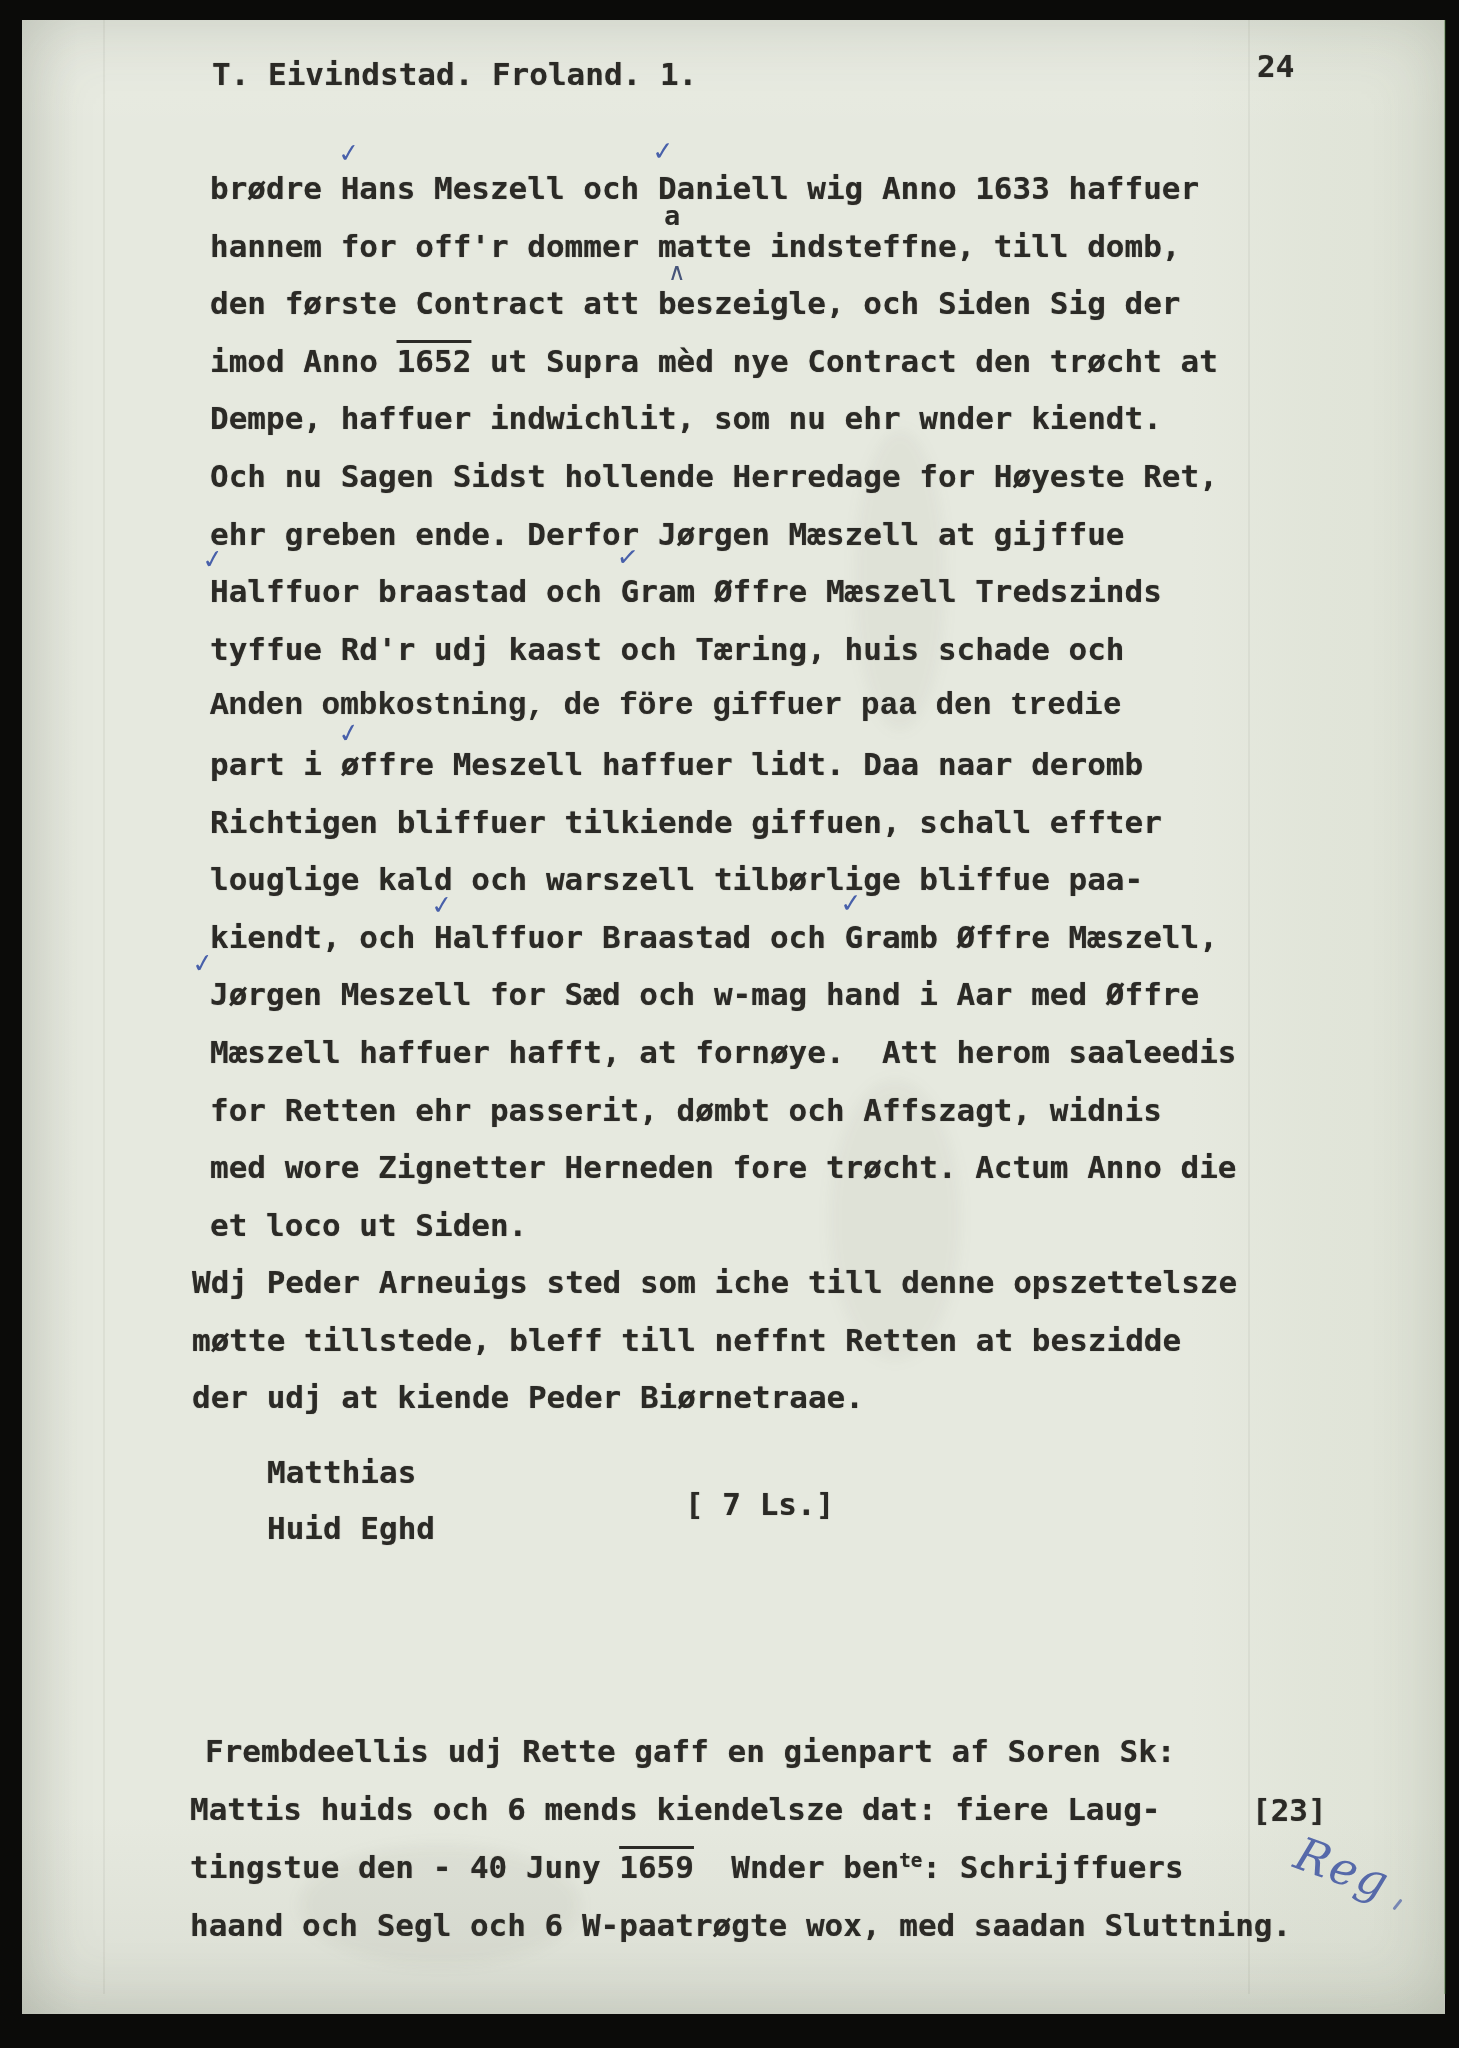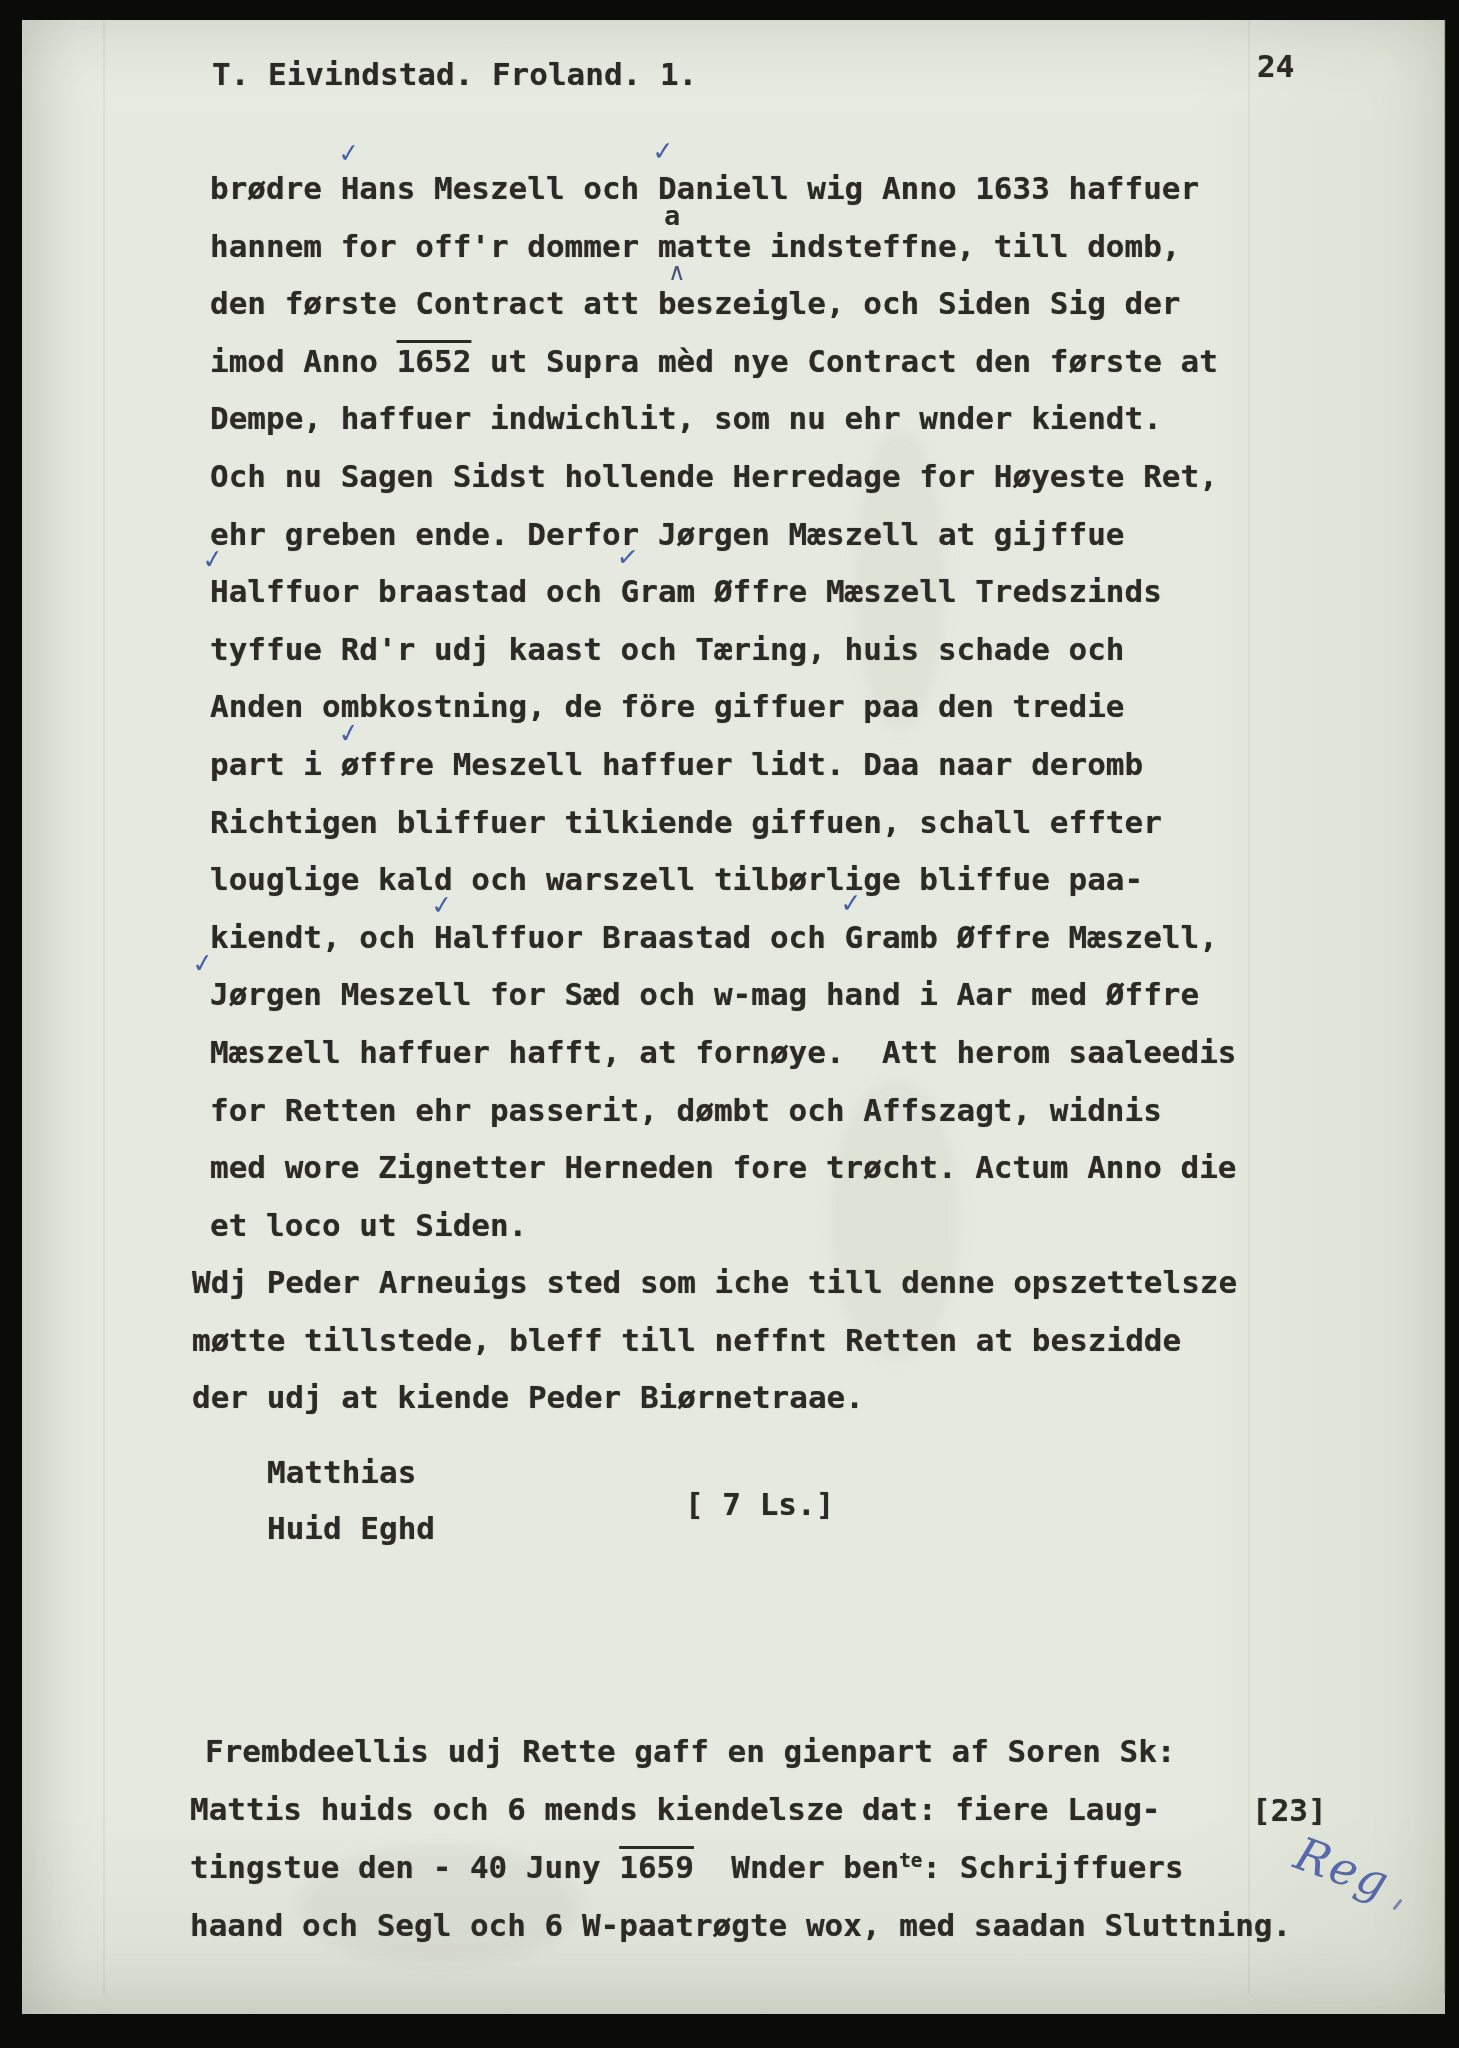--- a/index.html
+++ b/index.html
@@ -40,27 +40,27 @@
   <div class="smudge s1"></div>
   <div class="smudge s2"></div>
   <div class="smudge s3"></div>
 
   <div class="tl" style="left:212px;top:56px;">T. Eivindstad. Froland. 1.</div>
   <div class="tl" style="left:1257px;top:48px;text-align:right;">24</div>
 
   <div class="tl" style="left:210px;top:170px;">brødre Hans Meszell och Daniell wig Anno 1633 haffuer</div>
   <div class="tl" style="left:210px;top:228px;">hannem for off'r dommer matte indsteffne, till domb,</div>
   <div class="tl" style="left:210px;top:285px;">den første Contract att beszeigle, och Siden Sig der</div>
-  <div class="tl" style="left:210px;top:343px;"><span>imod Anno </span><span class="ol">1652</span><span> ut Supra mèd nye Contract den første at</span></div>
+  <div class="tl" style="left:210px;top:343px;"><span>imod Anno </span><span class="ol">1652</span><span> ut Supra mèd nye Contract den trøcht at</span></div>
   <div class="tl" style="left:210px;top:400px;">Dempe, haffuer indwichlit, som nu ehr wnder kiendt.</div>
   <div class="tl" style="left:210px;top:458px;">Och nu Sagen Sidst hollende Herredage for Høyeste Ret,</div>
   <div class="tl" style="left:210px;top:516px;">ehr greben ende. Derfor Jørgen Mæszell at gijffue</div>
   <div class="tl" style="left:210px;top:573px;">Halffuor braastad och Gram Øffre Mæszell Tredszinds</div>
   <div class="tl" style="left:210px;top:631px;">tyffue Rd'r udj kaast och Tæring, huis schade och</div>
-  <div class="tl" style="left:210px;top:688px;">Anden ombkostning, de före giffuer paa den tredie</div>
+  <div class="tl" style="left:210px;top:688px;font-family:Liberation Mono, monospace;">Anden ombkostning, de före giffuer paa den tredie</div>
   <div class="tl" style="left:210px;top:746px;">part i øffre Meszell haffuer lidt. Daa naar deromb</div>
   <div class="tl" style="left:210px;top:804px;">Richtigen bliffuer tilkiende giffuen, schall effter</div>
   <div class="tl" style="left:210px;top:861px;">louglige kald och warszell tilbørlige bliffue paa-</div>
   <div class="tl" style="left:210px;top:919px;">kiendt, och Halffuor Braastad och Gramb Øffre Mæszell,</div>
   <div class="tl" style="left:210px;top:976px;">Jørgen Meszell for Sæd och w-mag hand i Aar med Øffre</div>
   <div class="tl" style="left:210px;top:1034px;">Mæszell haffuer hafft, at fornøye.  Att herom saaleedis</div>
   <div class="tl" style="left:210px;top:1092px;">for Retten ehr passerit, dømbt och Affszagt, widnis</div>
   <div class="tl" style="left:210px;top:1149px;text-align:right;">med wore Zignetter Herneden fore trøcht. Actum Anno die</div>
   <div class="tl" style="left:210px;top:1207px;">et loco ut Siden.</div>
   <div class="tl" style="left:192px;top:1264px;">Wdj Peder Arneuigs sted som iche till denne opszettelsze</div>

